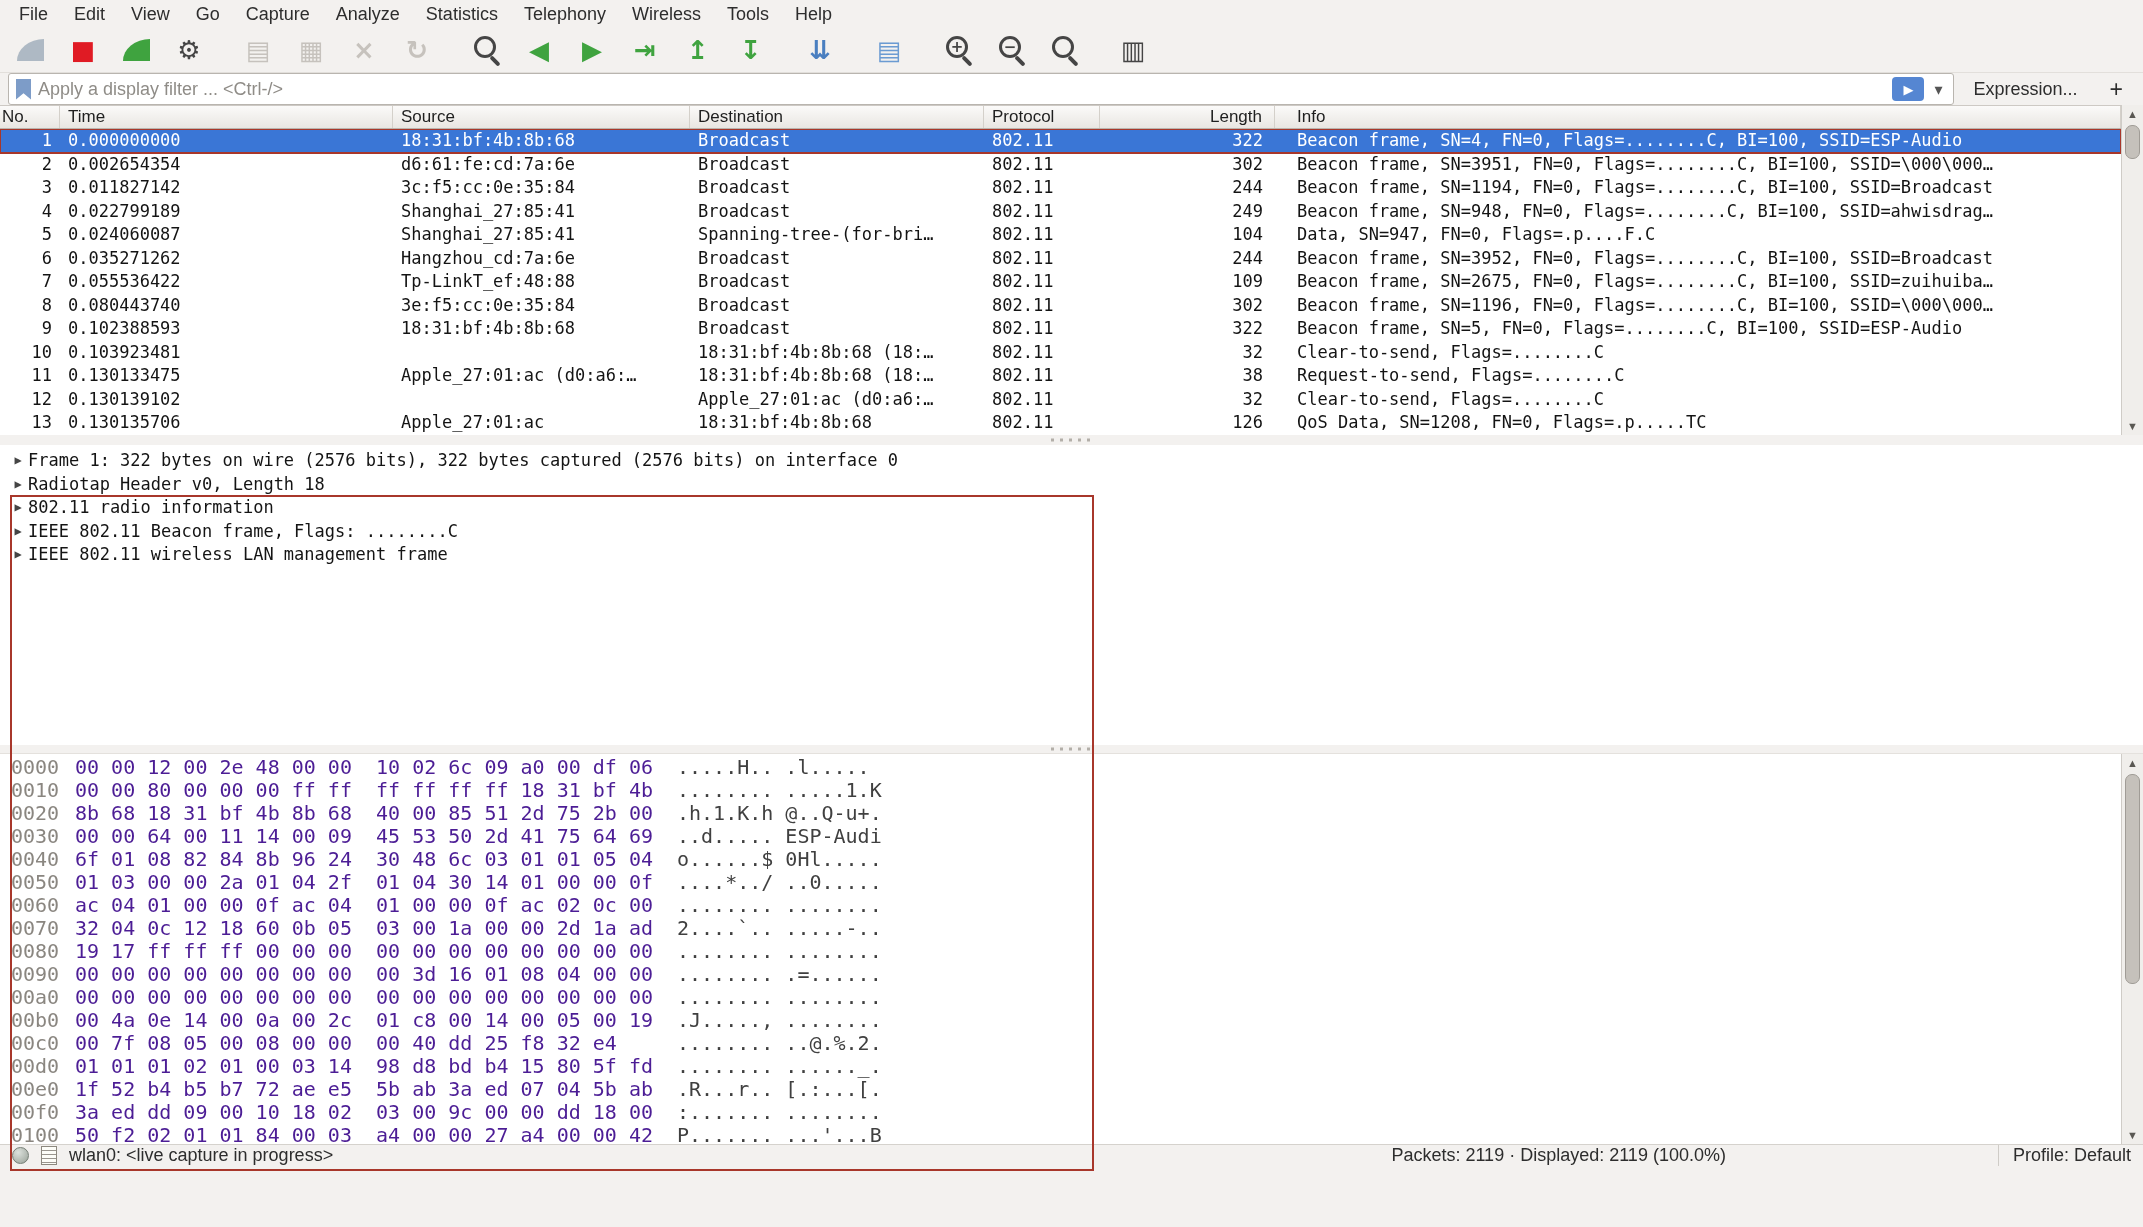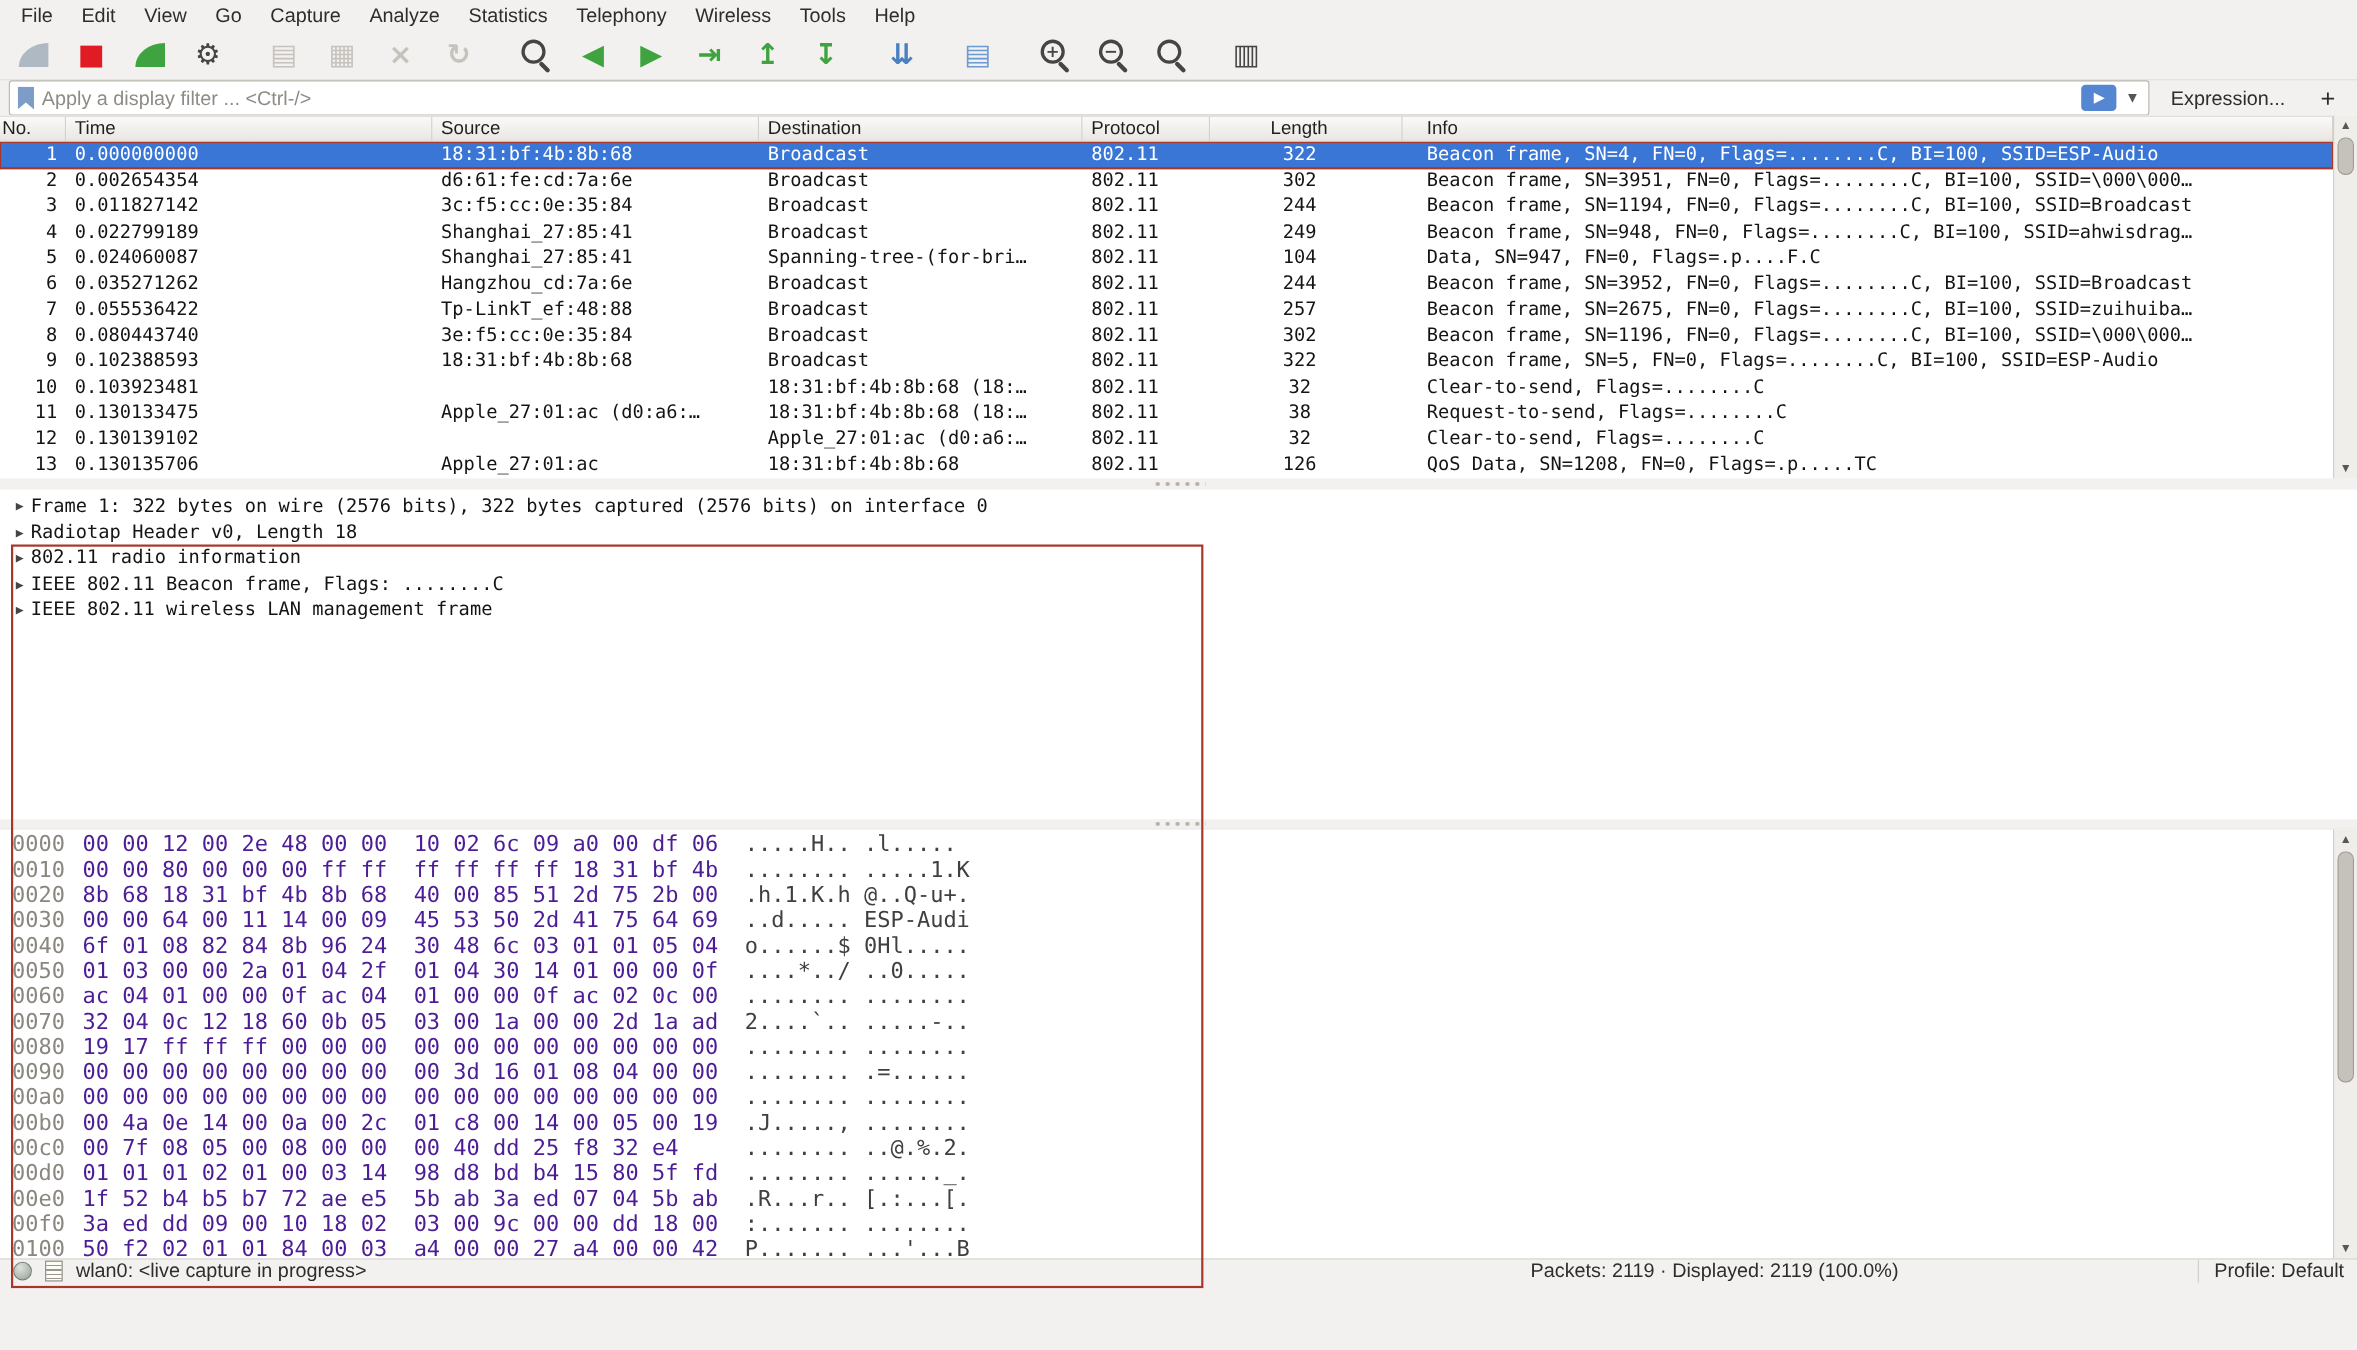--- a/index.html
+++ b/index.html
@@ -43,21 +43,21 @@
   .pl-h{font-size:17px;line-height:22px;padding-left:8px;border-right:1px solid #d4d0ca;color:#1f1f1f;overflow:hidden;white-space:nowrap;flex-shrink:0;cursor:default}
   .pl-rows{flex:1;background:#fff;overflow:hidden;font-family:"DejaVu Sans Mono","Liberation Mono",monospace}
   .pl-row{height:23.5px;display:flex;font-size:17px;line-height:23.5px;color:#141414;cursor:default}
   .pl-row.selected{background:var(--selection,#3a76d6);color:#fff;outline:2px solid var(--annotation,#a8372b);outline-offset:-1px}
   .cell{padding-left:8px;white-space:pre;overflow:hidden;flex-shrink:0}
   .c-no{width:60px;text-align:right;padding-right:8px;padding-left:0}
   .c-time{width:333px}
   .c-src{width:297px}
   .c-dst{width:294px}
   .c-proto{width:116px}
-  .c-len{width:175px;text-align:center;padding-right:12px;padding-left:0}
+  .c-len{width:175px;text-align:right;padding-right:12px;padding-left:0}
   .c-info{flex:1;padding-left:22px;flex-shrink:1}
   .pl-h.c-no{text-align:left;padding-left:2px}
 
   
   .vscroll{width:22px;flex:none;background:#f0eeeb;border-left:1px solid #cfccc7;display:flex;flex-direction:column;align-items:center}
   .sb-btn{height:18px;width:100%;display:flex;align-items:center;justify-content:center;font-size:11px;color:#5a5853}
   .sb-track{flex:1;width:100%;position:relative}
   .sb-thumb{position:absolute;left:3px;right:3px;border-radius:7px;background:#c5c1bb;border:1px solid #a09c96}
   .thumb-pl{top:2px;height:34px}
   .thumb-hex{top:2px;height:210px}
@@ -334,21 +334,21 @@
             <div class="cell c-len">244</div>
             <div class="cell c-info">Beacon frame, SN=3952, FN=0, Flags=........C, BI=100, SSID=Broadcast</div>
           </div>
 
           <div class="pl-row">
             <div class="cell c-no">7</div>
             <div class="cell c-time">0.055536422</div>
             <div class="cell c-src">Tp-LinkT_ef:48:88</div>
             <div class="cell c-dst">Broadcast</div>
             <div class="cell c-proto">802.11</div>
-            <div class="cell c-len">257</div>
+            <div class="cell c-len">109</div>
             <div class="cell c-info">Beacon frame, SN=2675, FN=0, Flags=........C, BI=100, SSID=zuihuiba…</div>
           </div>
 
           <div class="pl-row">
             <div class="cell c-no">8</div>
             <div class="cell c-time">0.080443740</div>
             <div class="cell c-src">3e:f5:cc:0e:35:84</div>
             <div class="cell c-dst">Broadcast</div>
             <div class="cell c-proto">802.11</div>
             <div class="cell c-len">302</div>

